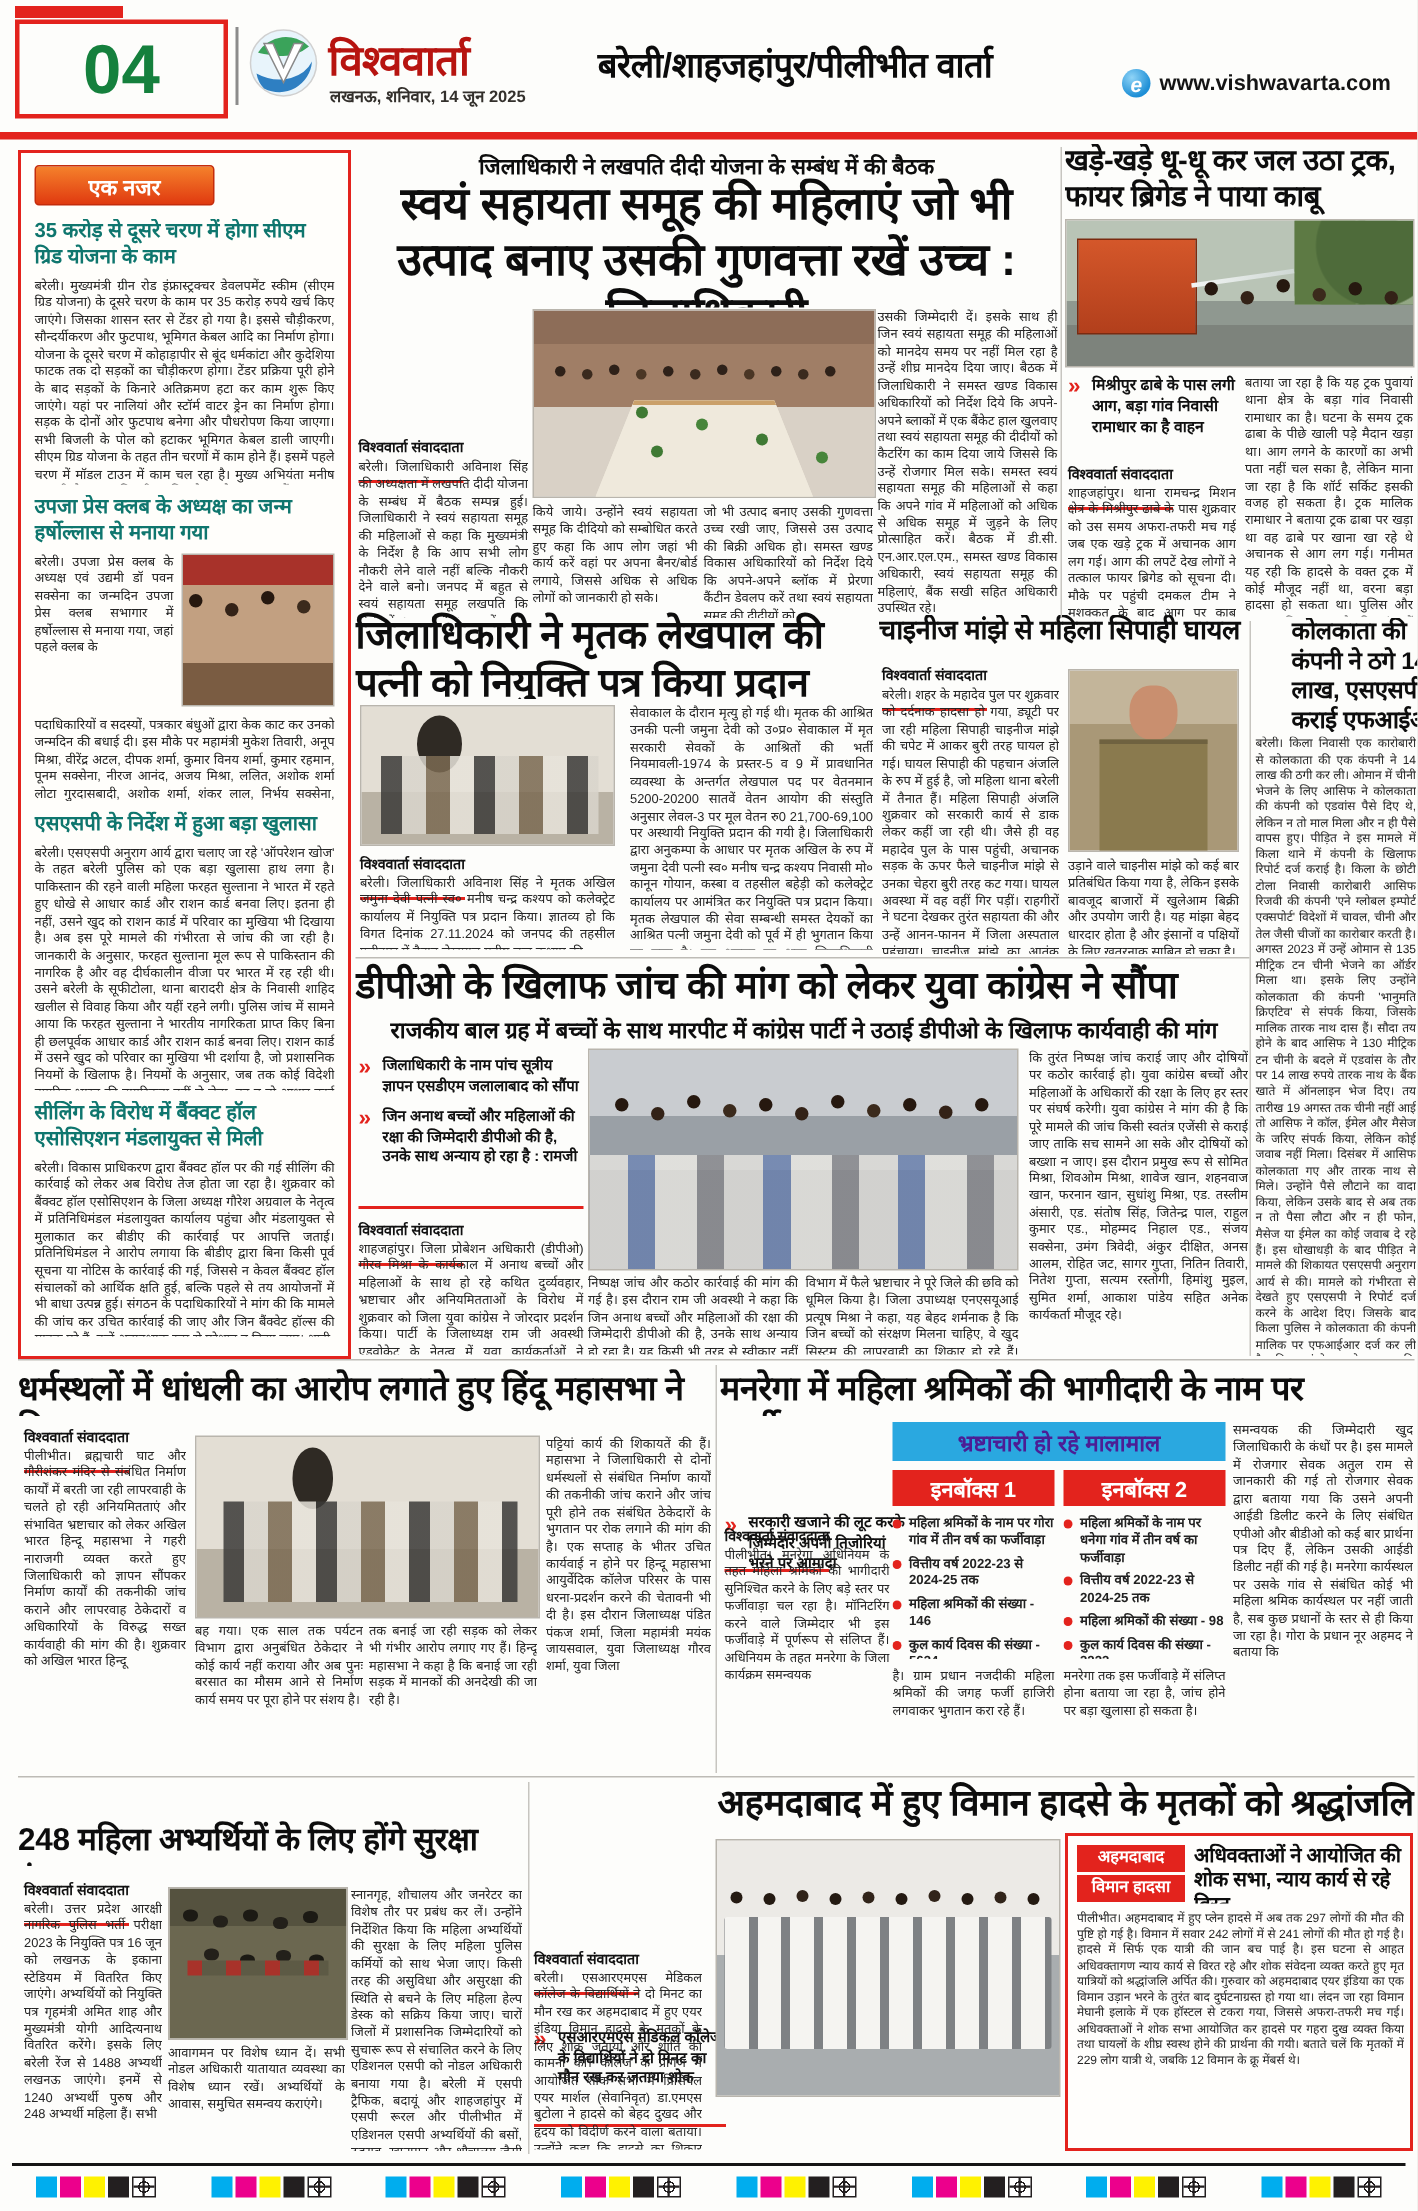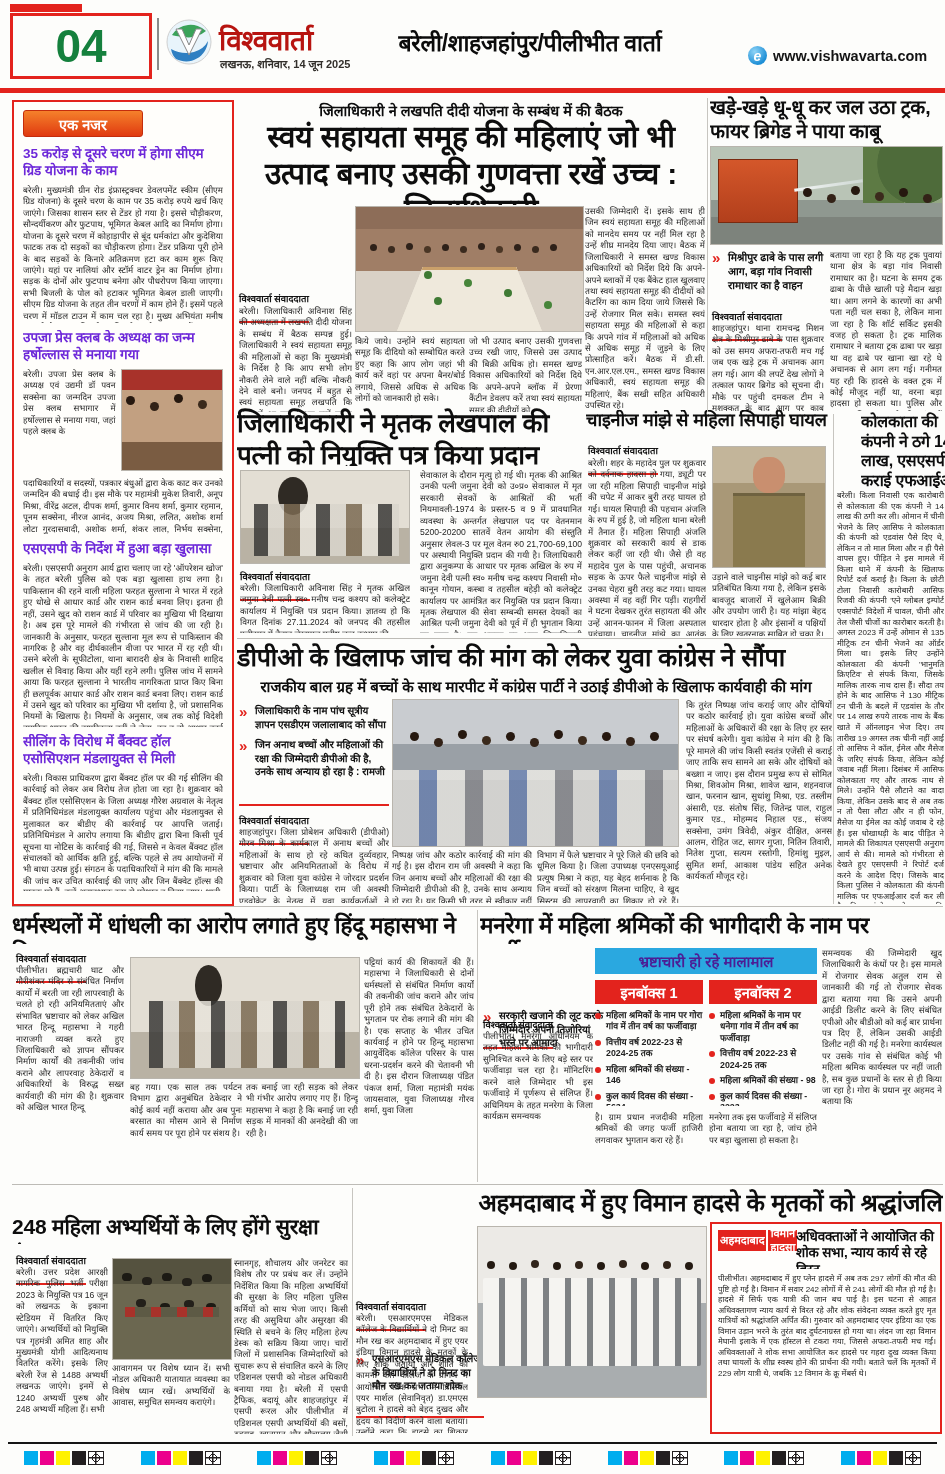--- a/index.html
+++ b/index.html
@@ -26,21 +26,21 @@
   .masthead{font-size:28px;font-weight:800;color:#b71410;letter-spacing:-.5px;}
   .edition{font-size:11px;font-weight:700;color:#33302c;}
   .section-t{font-size:23px;font-weight:800;color:#0b0b0b;text-align:center;letter-spacing:-.3px;}
   .site{font-size:14.5px;font-weight:700;color:#141414;display:flex;align-items:center;gap:6px;}
   .e-icon{width:19px;height:19px;border-radius:50%;background:radial-gradient(circle at 35% 30%,#8fd4f7,#1e8fd6 70%);
           color:#fff;font-weight:800;font-style:italic;font-size:14px;display:flex;align-items:center;justify-content:center;}
   
   .ek-box{border:2px solid #e3231d;background:#fffefb;}
   .ek-label{background:linear-gradient(#f5812b,#e03a10);border:1px solid #c42c0c;border-radius:3px;
             color:#fff;font-size:14.5px;font-weight:800;display:flex;align-items:center;justify-content:center;}
-  .ek-h{font-size:13.5px;line-height:1.25;font-weight:800;color:#6d28d9;overflow:hidden;}
+  .ek-h{font-size:13.5px;line-height:1.25;font-weight:800;color:#0f766e;overflow:hidden;}
   
   .bar-blue{background:#2aa8e0;color:#4c1d95;font-weight:800;font-size:15px;display:flex;align-items:center;justify-content:center;}
   .bar-red{background:#e3231d;color:#fff;font-weight:800;font-size:14.5px;display:flex;align-items:center;justify-content:center;}
   .ib-list{list-style:none;margin:0;padding:0;font-size:8.8px;font-weight:700;line-height:1.3;color:#222;overflow:hidden;}
   .ib-list li{position:relative;padding-left:11px;margin-bottom:4px;}
   .ib-list li::before{content:"";position:absolute;left:0;top:3px;width:6px;height:6px;border-radius:50%;background:#e3231d;}
   .kicker-strip{background:#f9eecb;border:1px solid #d9b763;display:flex;align-items:center;justify-content:center;
                 font-size:12.5px;font-weight:800;color:#201d18;}
   .red-label{background:#e3231d;color:#fff;font-weight:800;font-size:11px;line-height:1.25;
              display:flex;align-items:center;justify-content:center;text-align:center;padding:2px;}
@@ -257,21 +257,21 @@
 
   <div class="abs hl clip" style="left:478px;top:1188px;width:465px;height:34px;font-size:24px;text-align:center;">अहमदाबाद में हुए विमान हादसे के मृतकों को श्रद्धांजलि</div>
   <div class="abs blurb blurb-item clip" style="left:356px;top:1226px;width:112px;height:64px;font-size:10px;border-bottom:2px solid #e3231d;">एसआरएमएस मेडिकल कॉलेज के विद्यार्थियों ने दो मिनट का मौन रख कर जताया शोक</div>
   <div class="abs" style="left:356px;top:1296px;"><span class="byline">विश्ववार्ता संवाददाता</span></div>
   <div class="abs body clip" style="left:356px;top:1313px;width:112px;height:120px;">बरेली। एसआरएमएस मेडिकल कॉलेज के विद्यार्थियों ने दो मिनट का मौन रख कर अहमदाबाद में हुए एयर इंडिया विमान हादसे के मृतकों के लिए शोक जताया और शांति की कामना की। कॉलेज के प्रांगण में आयोजित शोक सभा में प्रिंसिपल एयर मार्शल (सेवानिवृत) डा.एमएस बुटोला ने हादसे को बेहद दुखद और हृदय को विदीर्ण करने वाला बताया। उन्होंने कहा कि हादसे का शिकार विमान में सवार यात्री तो हुए ही इसके साथ ही बीजी मेडिकल कालेज के दो दर्जन से ज्यादा विद्यार्थी भी विमान की</div>
   <div class="photo ph-students" style="left:477px;top:1226px;width:228px;height:170px;">
     <i class="ph-heads2"></i>
       <i class="ph-coats"></i>
   </div>
   <div class="abs red-frame" style="left:710px;top:1222px;width:232px;height:212px;box-sizing:border-box;">
-    <div class="abs" style="left:6px;top:6px;width:72px;height:38px;display:flex;gap:2px;">
+    <div class="abs" style="left:6px;top:6px;width:72px;height:38px;display:flex;flex-direction:column;gap:2px;">
       <span class="red-label" style="height:17px;">अहमदाबाद</span>
       <span class="red-label" style="height:17px;">विमान हादसा</span>
     </div>
     <div class="abs hl clip" style="left:84px;top:5px;width:142px;height:40px;font-size:13.5px;">अधिवक्ताओं ने आयोजित की शोक सभा, न्याय कार्य से रहे विरत</div>
     <div class="abs body-sm clip" style="left:6px;top:50px;width:218px;height:154px;">पीलीभीत। अहमदाबाद में हुए प्लेन हादसे में अब तक 297 लोगों की मौत की पुष्टि हो गई है। विमान में सवार 242 लोगों में से 241 लोगों की मौत हो गई है। हादसे में सिर्फ एक यात्री की जान बच पाई है। इस घटना से आहत अधिवक्तागण न्याय कार्य से विरत रहे और शोक संवेदना व्यक्त करते हुए मृत यात्रियों को श्रद्धांजलि अर्पित की। गुरुवार को अहमदाबाद एयर इंडिया का एक विमान उड़ान भरने के तुरंत बाद दुर्घटनाग्रस्त हो गया था। लंदन जा रहा विमान मेघानी इलाके में एक हॉस्टल से टकरा गया, जिससे अफरा-तफरी मच गई। अधिवक्ताओं ने शोक सभा आयोजित कर हादसे पर गहरा दुख व्यक्त किया तथा घायलों के शीघ्र स्वस्थ होने की प्रार्थना की गयी। बताते चलें कि मृतकों में 229 लोग यात्री थे, जबकि 12 विमान के क्रू मेंबर्स थे।</div>
   </div>
 
   <div class="abs" style="left:8px;top:1442px;width:929px;height:2px;background:#151515;"></div>
   <div class="abs regrow" style="left:24px;top:1450px;width:897px;height:16px;">
     <span class="reg-group">

